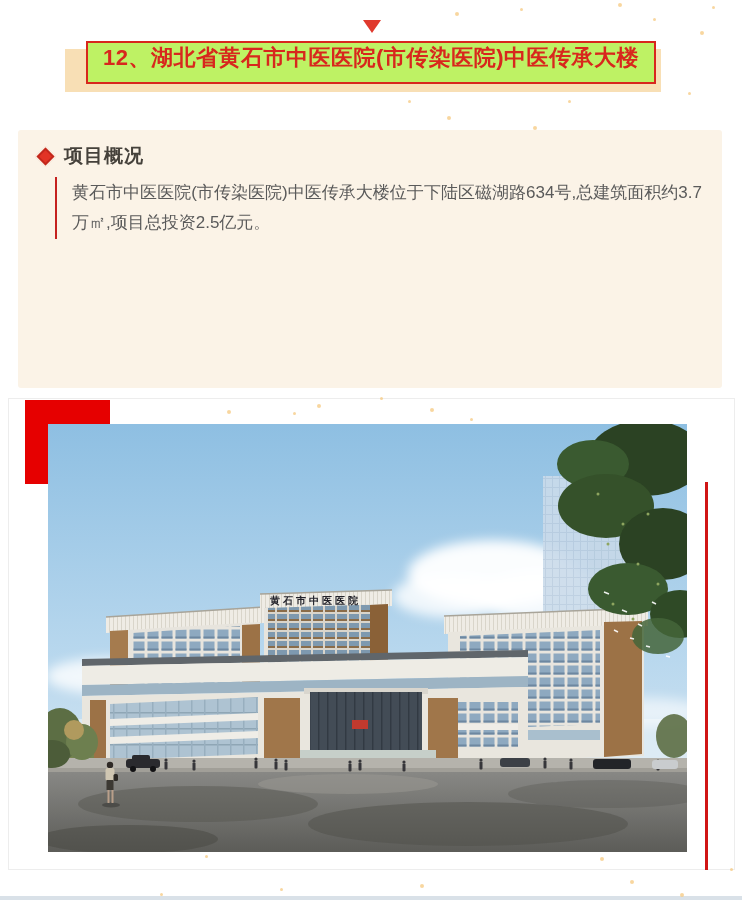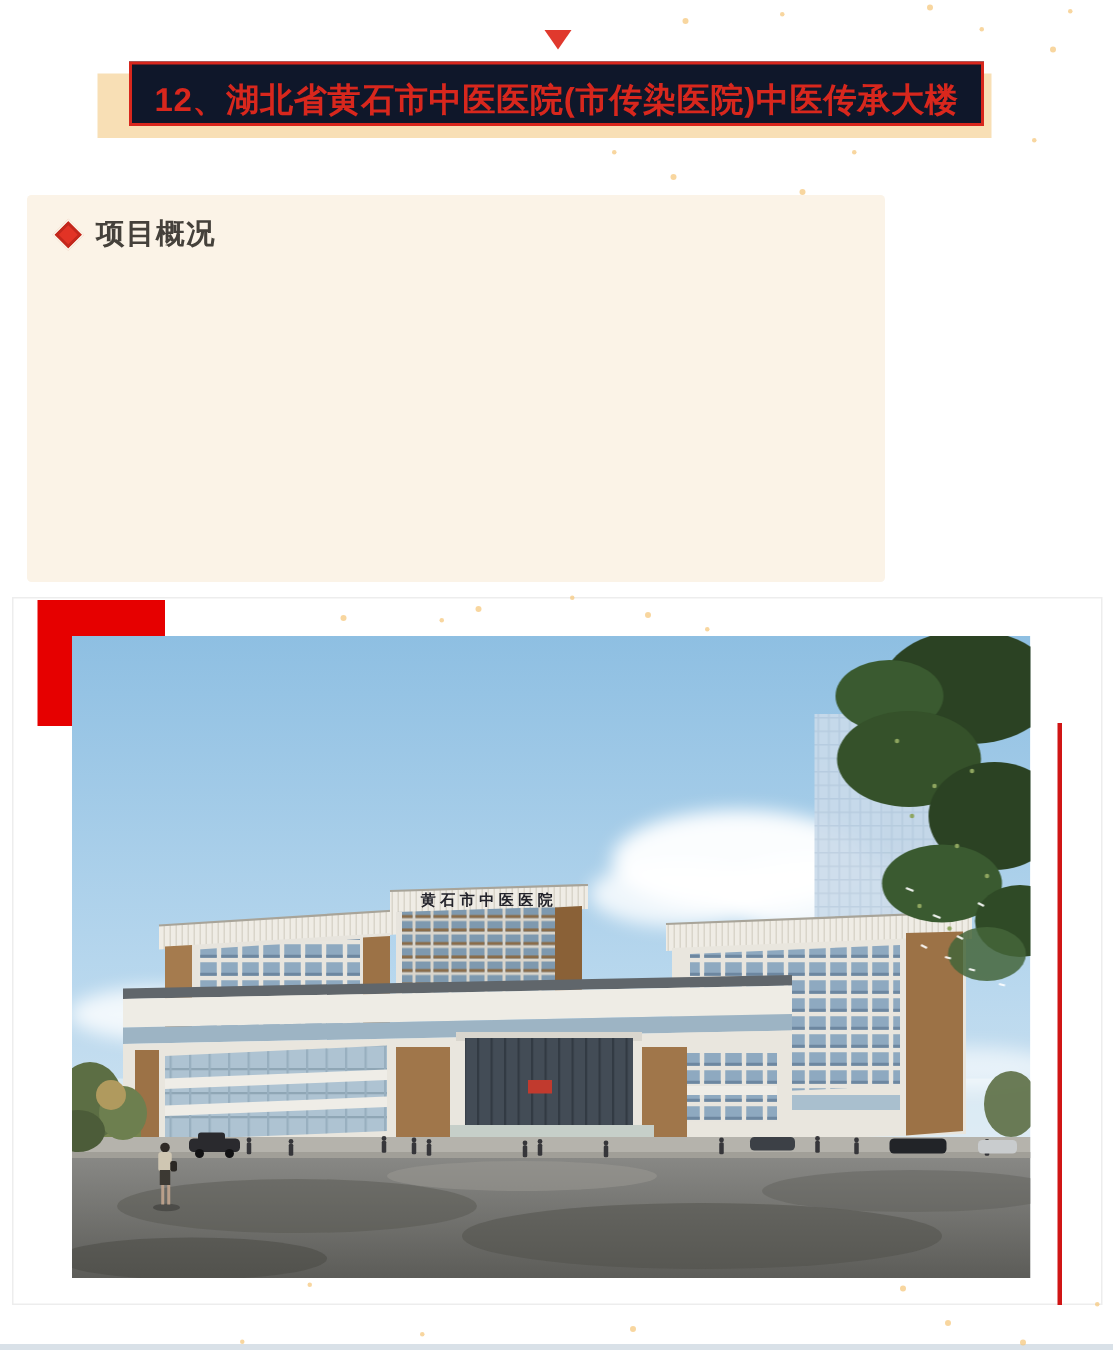--- a/index.html
+++ b/index.html
@@ -15,30 +15,30 @@
   .top-triangle{
     position:absolute;left:363px;top:20px;width:0;height:0;
     border-left:9px solid transparent;border-right:9px solid transparent;
     border-top:13px solid #e0392d;
   }
 
   
   .title-wrap{position:absolute;left:86px;top:41px;width:570px;height:43px;}
   .title-shadow{position:absolute;left:-21px;top:8px;width:596px;height:43px;background:#f8dfb5;}
   .title-box{
-    position:absolute;inset:0;background:#0f172a;border:2px solid #d8271d;
-    display:flex;align-items:flex-end;justify-content:center;
+    position:absolute;inset:0;background:#bef264;border:2px solid #d8271d;
+    display:flex;align-items:flex-start;justify-content:center;
   }
   .title-box h1{
     margin:0;font-size:22px;font-weight:bold;color:#d8271d;letter-spacing:.5px;white-space:nowrap;
   }
 
   
   .info-panel{
-    position:absolute;left:18px;top:130px;width:572px;height:258px;
+    position:absolute;left:18px;top:130px;width:704px;height:258px;
     background:#fbf3e7;border-radius:3px;box-sizing:border-box;
     padding:13px 16px 0 15px;
   }
   .section-header{display:flex;align-items:center;margin:0 0 8px 0;}
   .diamond-icon{
     width:9px;height:9px;margin:0 12px 0 6px;flex:0 0 auto;
     background:#e23325;border:2px solid #c2271c;outline:1px solid #fbf3e7;
     transform:rotate(45deg);box-shadow:0 0 0 1px #e5b9a9;
   }
   .section-header h2{margin:0;font-size:19px;font-weight:bold;color:#45413b;letter-spacing:1px;}
@@ -53,21 +53,21 @@
     position:absolute;left:8px;top:398px;width:727px;height:472px;
     background:#ffffff;border:1px solid #ededed;box-sizing:border-box;
   }
   .red-square{position:absolute;left:25px;top:400px;width:85px;height:84px;background:#e60000;z-index:2;}
   .red-line{position:absolute;left:705px;top:482px;width:3px;height:388px;background:#d01515;z-index:4;}
   .photo{
     position:absolute;left:48px;top:424px;width:639px;height:428px;z-index:3;overflow:hidden;
   }
   .photo svg{display:block;}
   .building-sign{
-    position:absolute;left:222px;top:171px;width:112px;text-align:center;
+    position:absolute;left:222px;top:171px;width:112px;
     font-size:10px;font-weight:bold;color:#23232b;letter-spacing:3px;line-height:12px;
   }
   .bottom-strip{position:absolute;left:0;top:896px;width:742px;height:4px;background:#d9e1e8;}
 </style>
 </head>
 <body>
 
 <div class="top-triangle"></div>
 
 <div class="title-wrap">
@@ -76,20 +76,21 @@
     <h1>12、湖北省黄石市中医医院(市传染医院)中医传承大楼</h1>
   </div>
 </div>
 
 <section class="info-panel">
   <div>
     <div class="section-header">
       <span class="diamond-icon"></span>
       <h2>项目概况</h2>
     </div>
+    <p class="section-body">黄石市中医医院(市传染医院)中医传承大楼位于下陆区磁湖路634号,总建筑面积约3.7万㎡,项目总投资2.5亿元。</p>
   </div>
   <div>
   </div>
 </section>
 
 <div class="photo-card"></div>
 <div class="red-square"></div>
 
 <div class="photo">
   <svg width="639" height="428" viewBox="0 0 639 428" xmlns="http://www.w3.org/2000/svg">

